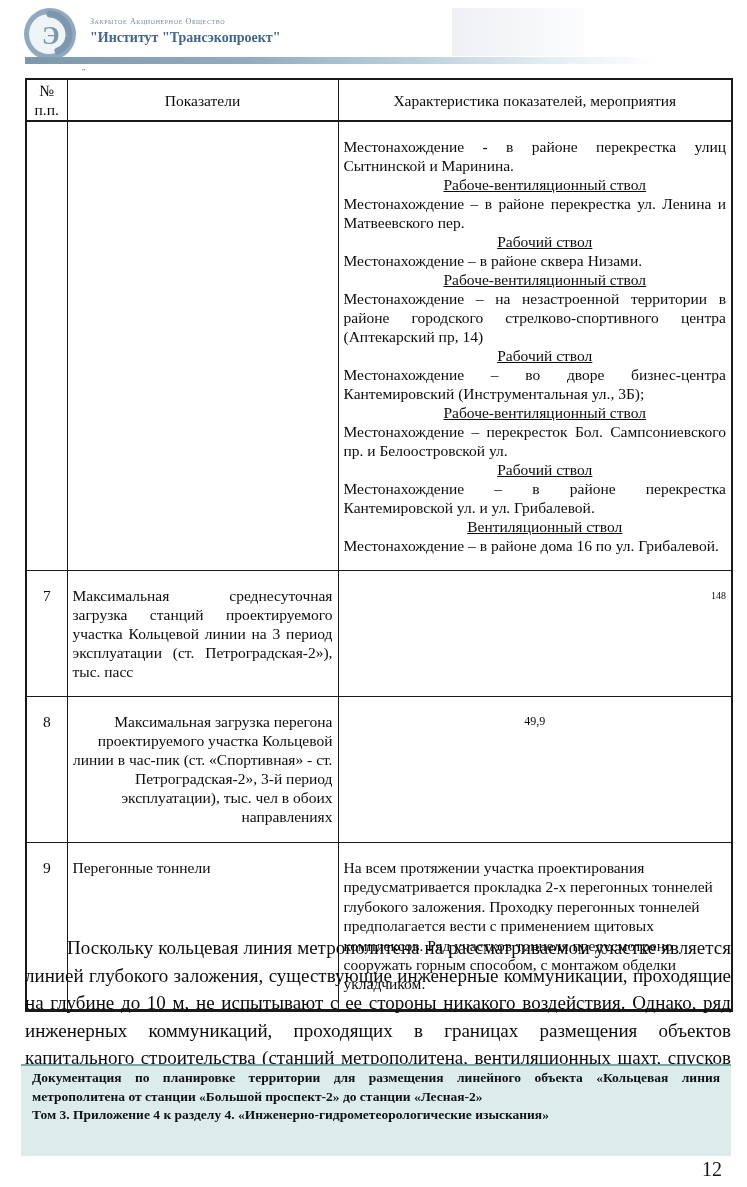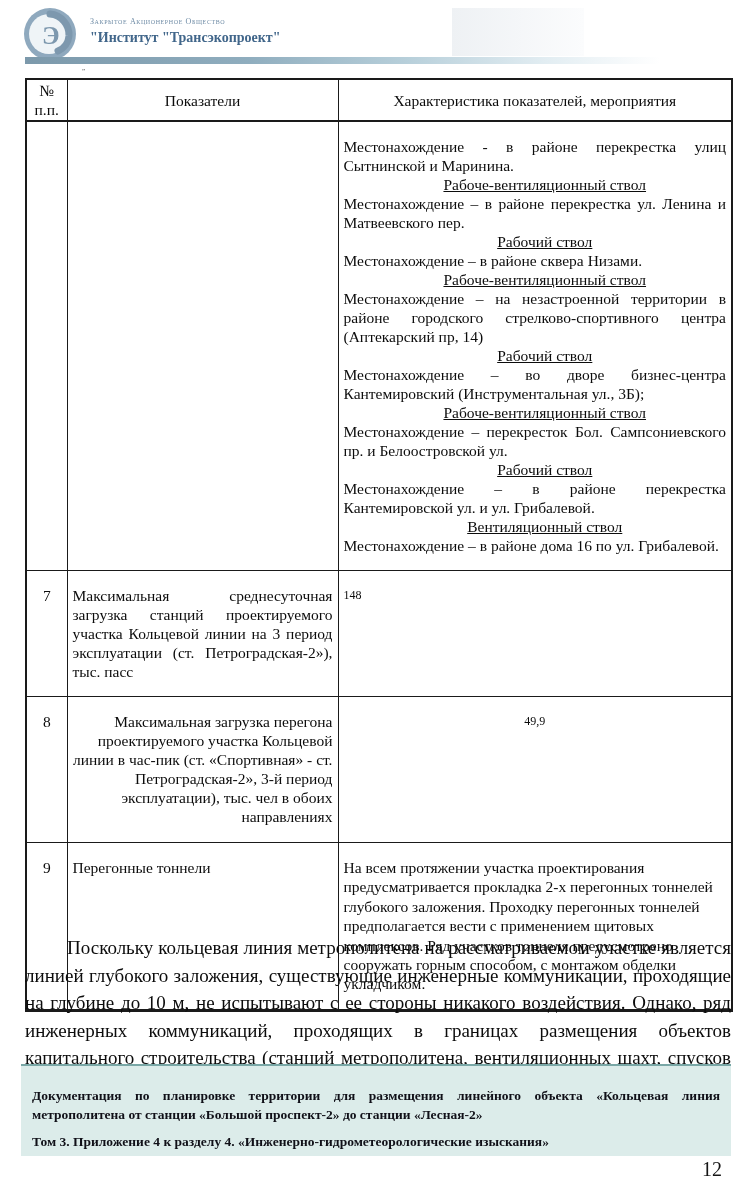--- a/index.html
+++ b/index.html
@@ -31,38 +31,38 @@
   table.main td,table.main th{border:1px solid #1a1a1a;vertical-align:top;padding:15px 5px;font-weight:normal;}
   table.main{border:2px solid #1a1a1a;}
   tr.thead th{text-align:center;vertical-align:middle;height:33px;padding:1px 4px;border-bottom:2px solid #1a1a1a;}
   col.c-num{width:41px;} col.c-ind{width:271px;} col.c-chr{width:394px;}
   .prewrap{white-space:pre-line;}
   td.num{text-align:center;padding-top:3px;}
   td.chr .seg{text-align:justify;}
   td.chr .seg.u{text-decoration:underline;text-align:center;margin-left:20px;}
   td.ind-j{text-align:justify;padding:3px 6px 2px 7px;}
   td.ind-l{text-align:right;padding:3px 6px 2px 7px;}
-  td.val-top{text-align:left;padding-top:17px;font-size:12px;}
+  td.val-top{text-align:right;padding-top:17px;font-size:10px;}
   td.val-mid{text-align:center;vertical-align:middle;font-size:12px;}
   td.mid-left{vertical-align:middle;padding:3px 6px 3px 7px;}
   tr.r7 td{height:92px;} tr.r8 td{height:115px;} tr.r9 td{height:131px;border-bottom:3px solid #1a1a1a;}
   td.chr-left{text-align:left;line-height:19.4px;padding:3px 6px 2px 6px;}
   
   .bodytext{
     position:absolute;left:25px;top:934px;width:706px;
     font-size:19px;line-height:27.6px;text-align:justify;text-indent:42px;color:#0c0c0c;
   }
   
   .footbox{
     position:absolute;left:21px;top:1064px;width:710px;height:92px;
     background:#dcecea;border-top:2px solid #79a7a6;box-sizing:border-box;
-    padding:21px 11px 0 11px;
+    padding:3px 11px 0 11px;
   }
   .foot-1{font-size:13.5px;font-weight:bold;line-height:18.5px;text-align:justify;color:#101018;}
-  .foot-2{font-size:13.5px;font-weight:bold;line-height:18.5px;margin-top:9px;color:#101018;}
+  .foot-2{font-size:13.5px;font-weight:bold;line-height:18.5px;color:#101018;}
   .pagenum{position:absolute;right:25px;top:1158px;font-size:20px;color:#151515;}
 </style>
 </head>
 <body>
 
 <div class="page">
 
   <div class="hdr">
     <div class="hdr-faint"></div>
     <svg class="logo" viewBox="0 0 56 56">

